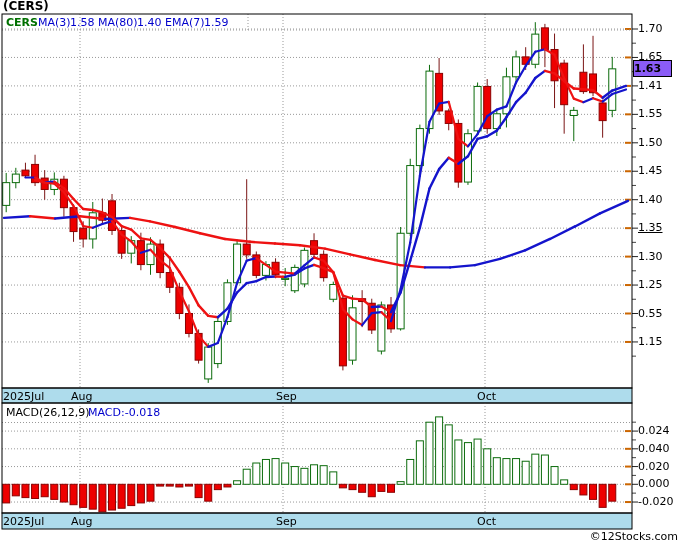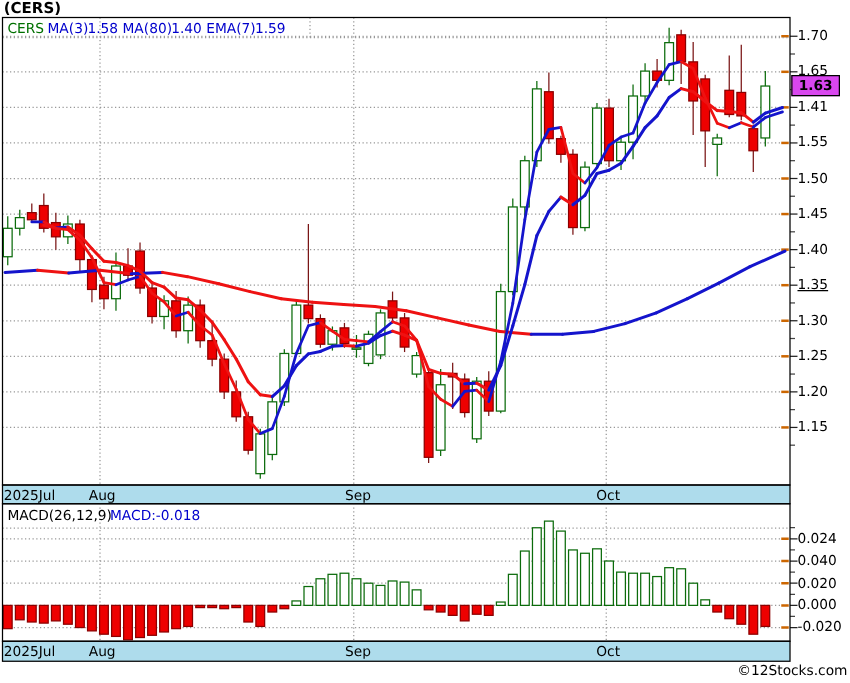--- a/index.html
+++ b/index.html
@@ -3,28 +3,28 @@
 <meta charset="utf-8">
 <style>
   html,body{margin:0;padding:0;background:#fff;}
   .screen{position:relative;width:680px;height:546px;background:#fff;overflow:hidden;
           font-family:"DejaVu Sans","Liberation Sans",sans-serif;}
   .screen *{box-sizing:border-box;}
   #chart-svg{position:absolute;left:0;top:0;}
   .title{position:absolute;left:3px;top:-1px;font-size:12px;font-weight:bold;color:#000;}
   .legend-row{position:absolute;left:0;top:16px;height:13px;font-size:11px;line-height:13px;white-space:nowrap;}
   .leg{position:absolute;top:0;}
-  .leg.sym{color:#007000;}
+  .leg.sym{color:#007000;font-weight:bold;}
   .leg.blue{color:#0000cc;}
   .macd-leg-label{position:absolute;left:6px;top:406px;font-size:11px;color:#000;}
   .macd-leg-value{position:absolute;left:88px;top:406px;font-size:11px;color:#0000cc;}
   .strip-label{position:absolute;font-size:11px;color:#000;}
   .axis-label{position:absolute;left:638px;font-size:11px;color:#000;white-space:nowrap;}
-  .badge{position:absolute;left:633px;top:60px;width:39px;height:17px;background:#d946ef;
-         border:1px solid #000;font-size:11px;font-weight:bold;color:#000;text-align:center;line-height:15px;z-index:5;}
+  .badge{position:absolute;left:633px;top:60px;width:39px;height:17px;background:#8b5cf6;
+         border:1px solid #000;font-size:11px;font-weight:bold;color:#000;text-align:left;line-height:15px;z-index:5;}
   .copyright{position:absolute;right:2px;top:530px;font-size:11px;color:#000;}
 </style>
 </head>
 <body>
 
 <div class="screen">
 
   <svg id="chart-svg" width="680" height="546">
       <rect x="2" y="388" width="630" height="15" fill="#aedcec" stroke="#000" stroke-width="1"></rect>
       <rect x="2" y="513" width="630" height="16" fill="#aedcec" stroke="#000" stroke-width="1"></rect>
@@ -482,21 +482,21 @@
       <div class="axis-label" style="top: 22px;">1.70</div>
       <div class="axis-label" style="top: 50.45px;">1.65</div>
       <div class="axis-label" style="top: 78.9px;">1.41</div>
       <div class="axis-label" style="top: 107.35px;">1.55</div>
       <div class="axis-label" style="top: 135.8px;">1.50</div>
       <div class="axis-label" style="top: 164.25px;">1.45</div>
       <div class="axis-label" style="top: 192.7px;">1.40</div>
       <div class="axis-label" style="top: 221.15px; text-decoration: underline;">1.35</div>
       <div class="axis-label" style="top: 249.6px;">1.30</div>
       <div class="axis-label" style="top: 278.05px;">1.25</div>
-      <div class="axis-label" style="top: 306.5px;">1.20</div>
+      <div class="axis-label" style="top: 306.5px;">0.55</div>
       <div class="axis-label" style="top: 334.95px;">1.15</div>
     </div>
   <div id="macd-axis-labels">
       <div class="axis-label" style="top: 424.08px;">0.024</div>
       <div class="axis-label" style="top: 441.82px;">0.040</div>
       <div class="axis-label" style="top: 459.56px;">0.020</div>
       <div class="axis-label" style="top: 477.3px; text-align: center;">0.000</div>
       <div class="axis-label" style="top: 495.04px; text-align: center;">-0.020</div>
     </div>
 

